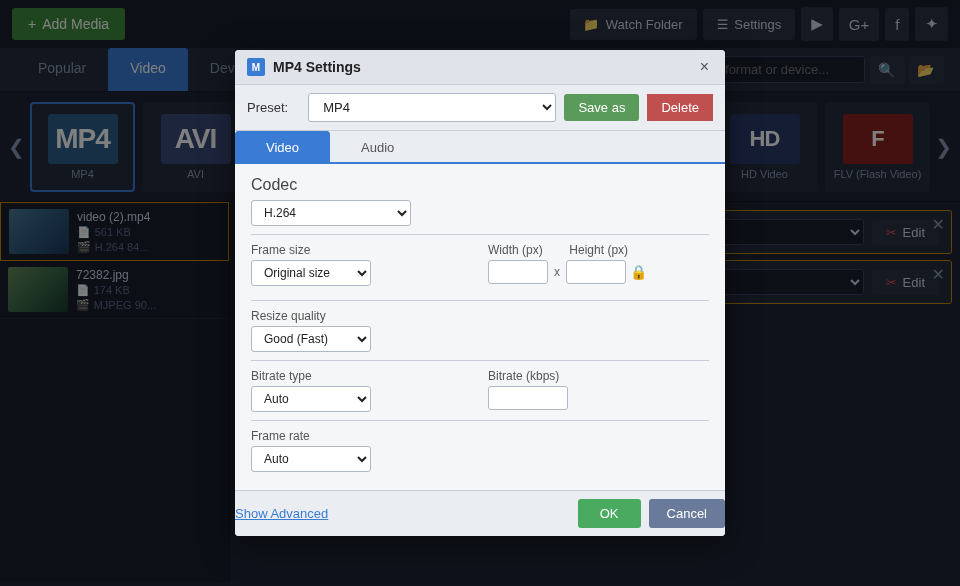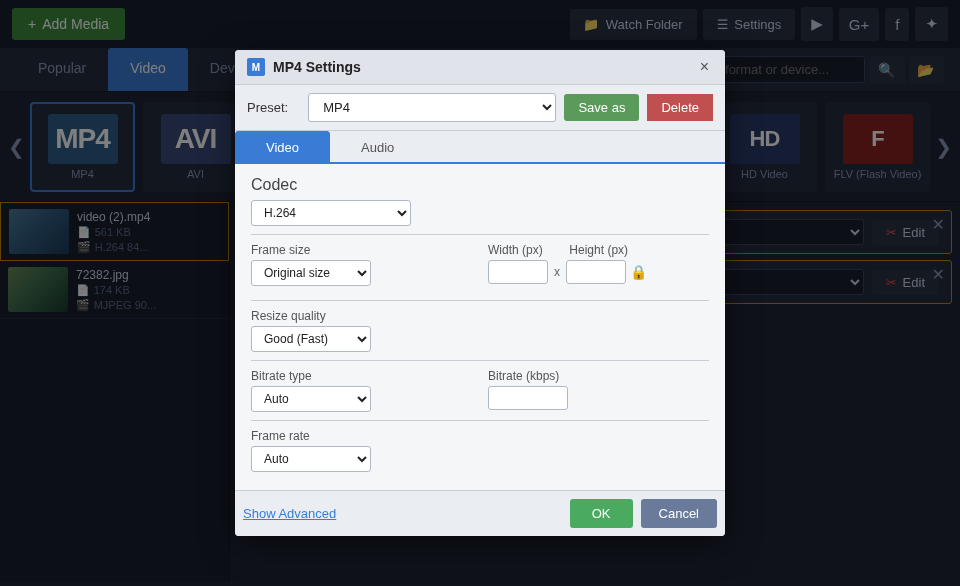--- a/index.html
+++ b/index.html
@@ -478,21 +478,21 @@
     }
     .framesize-inputs {
       display: flex;
       align-items: center;
       gap: 4px;
     }
 
     
     .modal-footer {
       background: #eaedf2;
-      padding: 8px 8px;
+      padding: 8px 0;
       display: flex;
       align-items: center;
       border-top: 1px solid #c8cdd8;
     }
     .modal-show-advanced {
       background: none;
       border: none;
       color: #3a7bd5;
       font-size: 13px;
       cursor: pointer;

